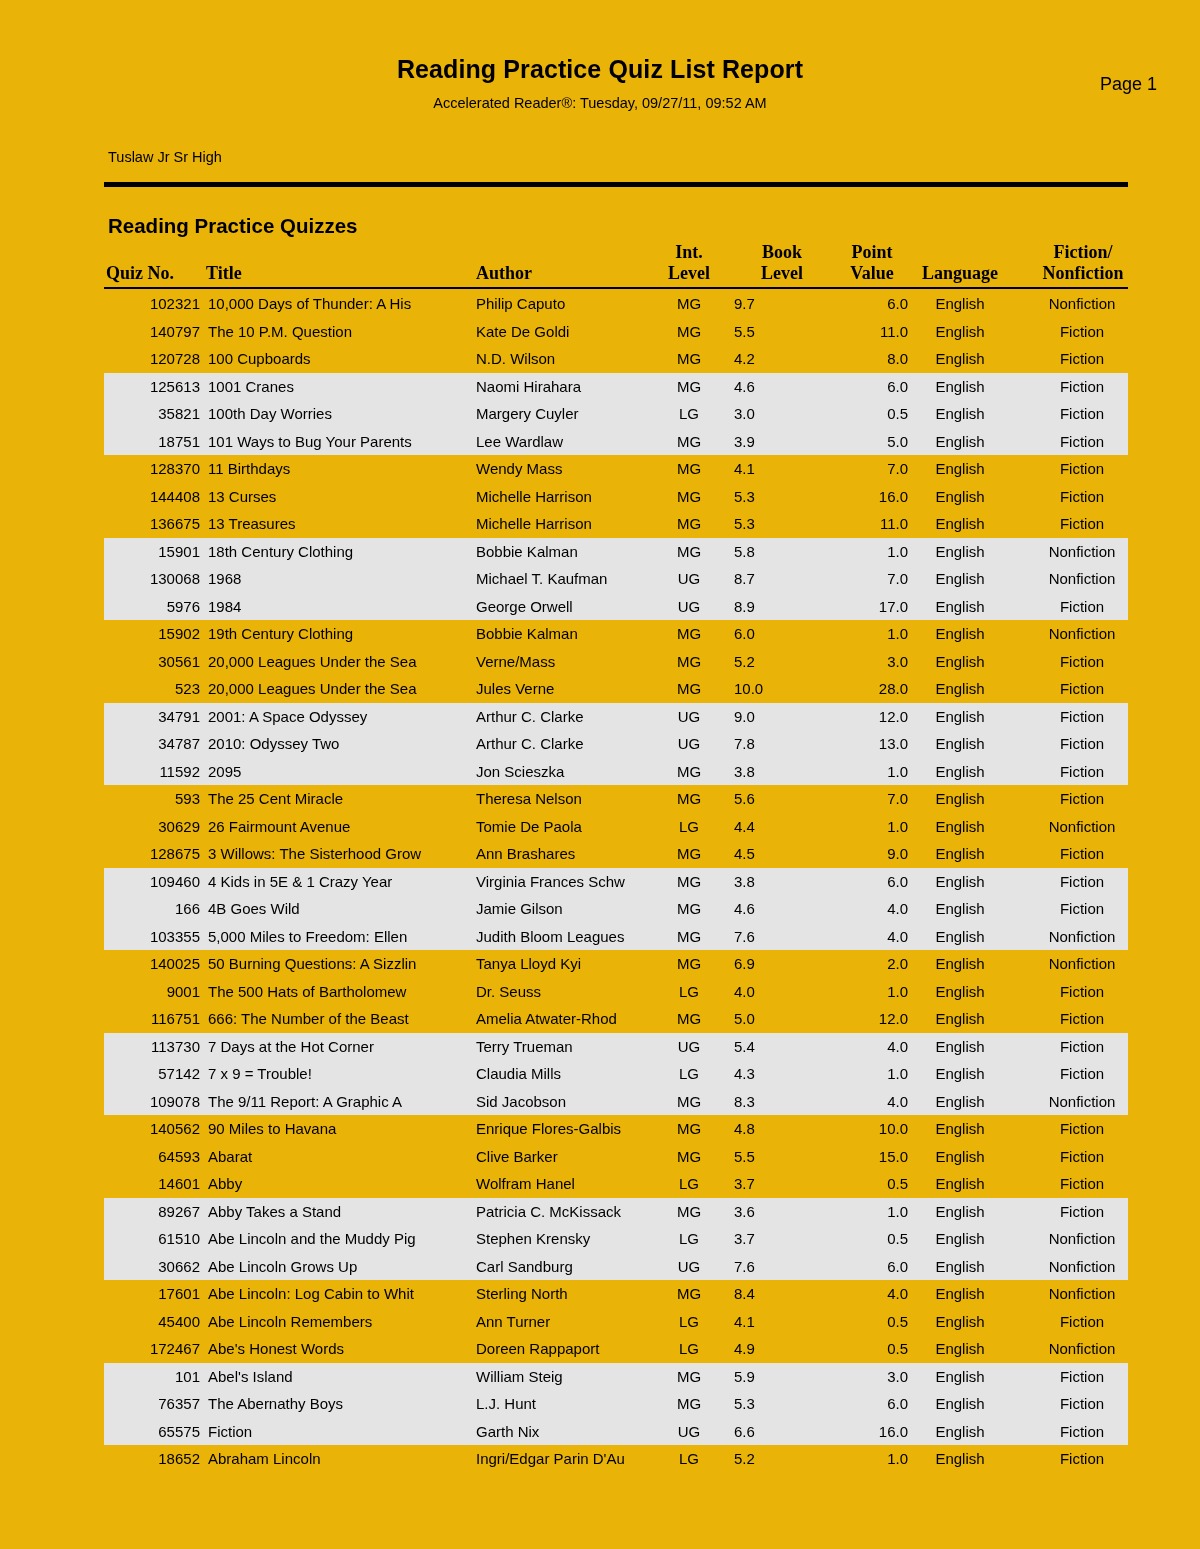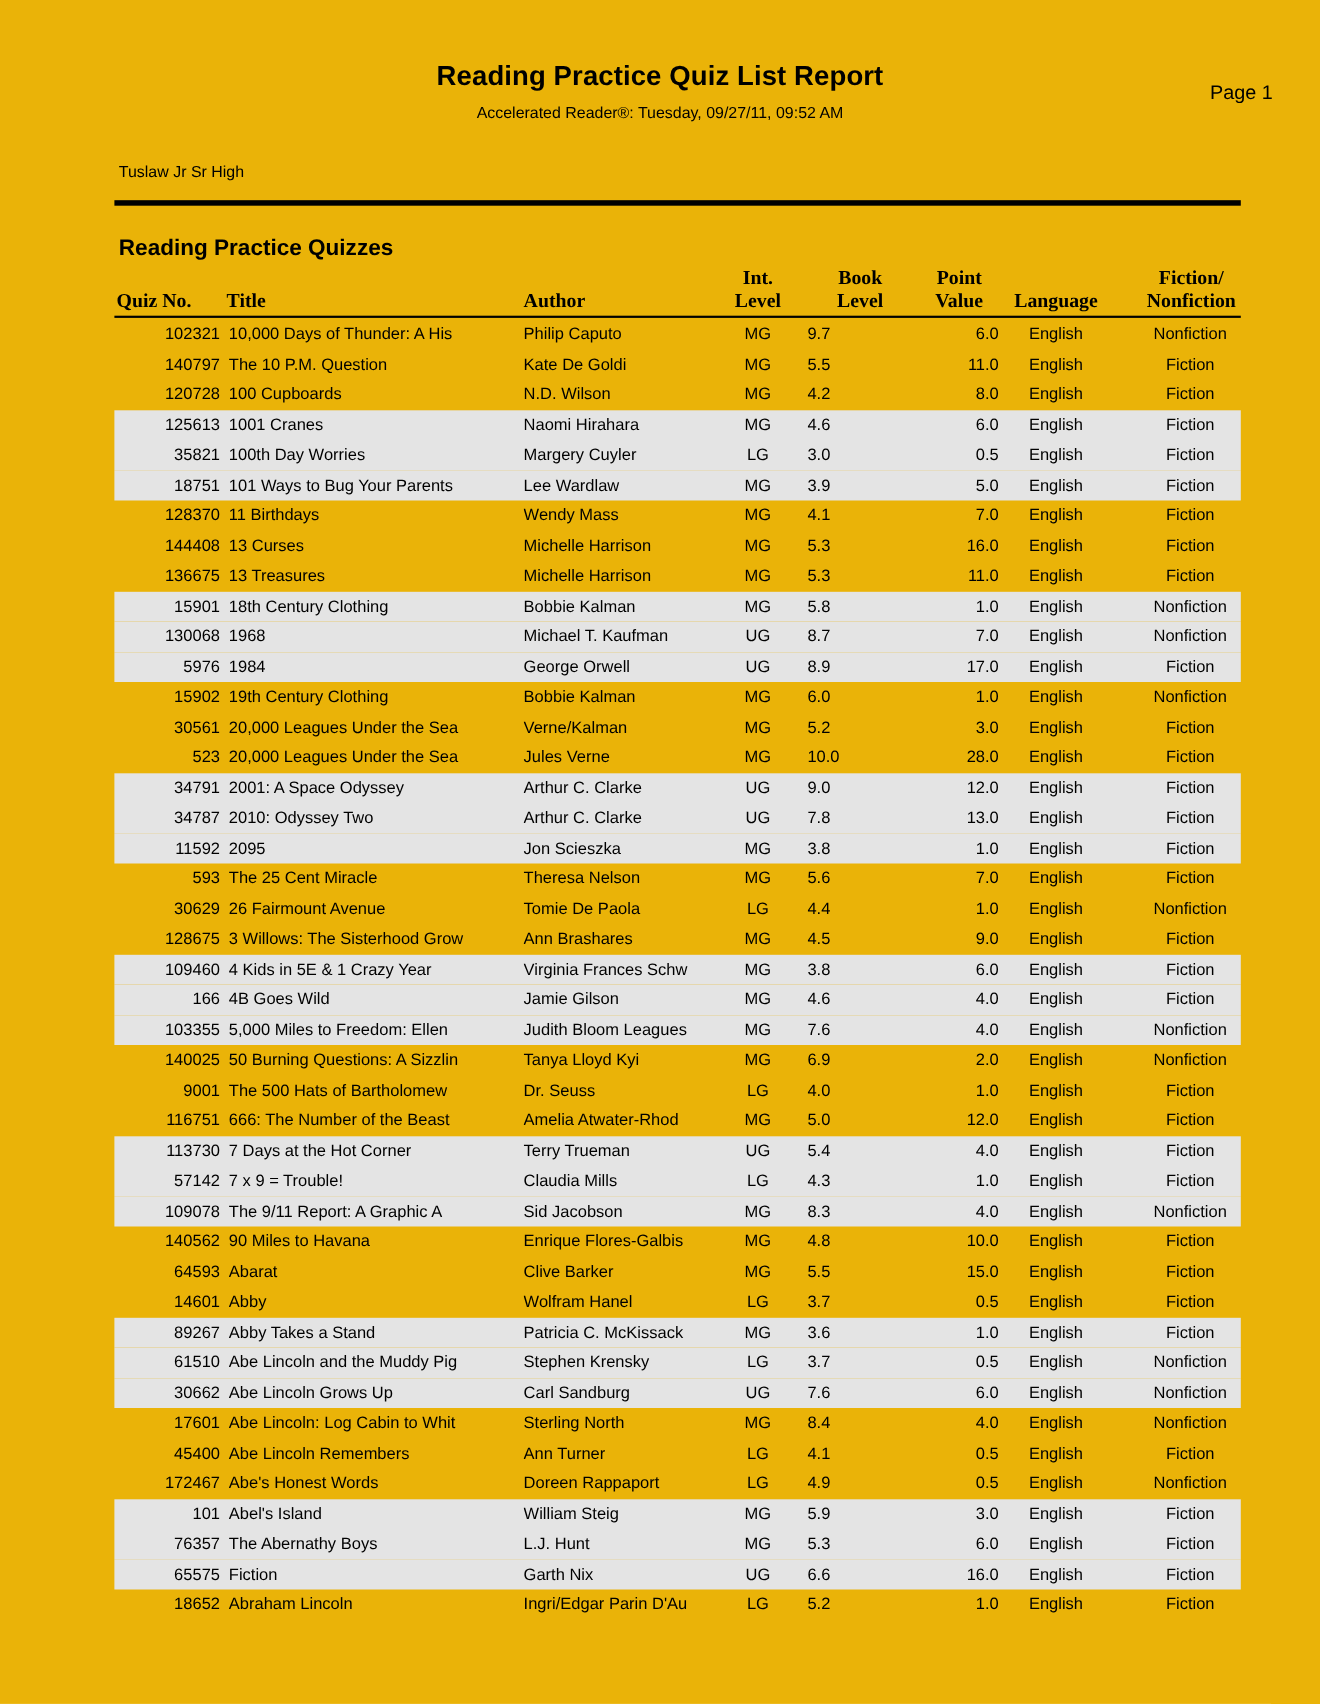--- a/index.html
+++ b/index.html
@@ -324,21 +324,21 @@
           <div class="cell c-author">Bobbie  Kalman</div>
           <div class="cell c-intlvl">MG</div>
           <div class="cell c-booklvl">6.0</div>
           <div class="cell c-point">1.0</div>
           <div class="cell c-lang">English</div>
           <div class="cell c-ficnon">Nonfiction</div>
         </div>
         <div class="qrow">
           <div class="cell c-quizno">30561</div>
           <div class="cell c-title">20,000 Leagues Under the Sea</div>
-          <div class="cell c-author">Verne/Kalman</div>
+          <div class="cell c-author">Verne/Mass</div>
           <div class="cell c-intlvl">MG</div>
           <div class="cell c-booklvl">5.2</div>
           <div class="cell c-point">3.0</div>
           <div class="cell c-lang">English</div>
           <div class="cell c-ficnon">Fiction</div>
         </div>
         <div class="qrow">
           <div class="cell c-quizno">523</div>
           <div class="cell c-title">20,000 Leagues Under the Sea</div>
           <div class="cell c-author">Jules Verne</div>

